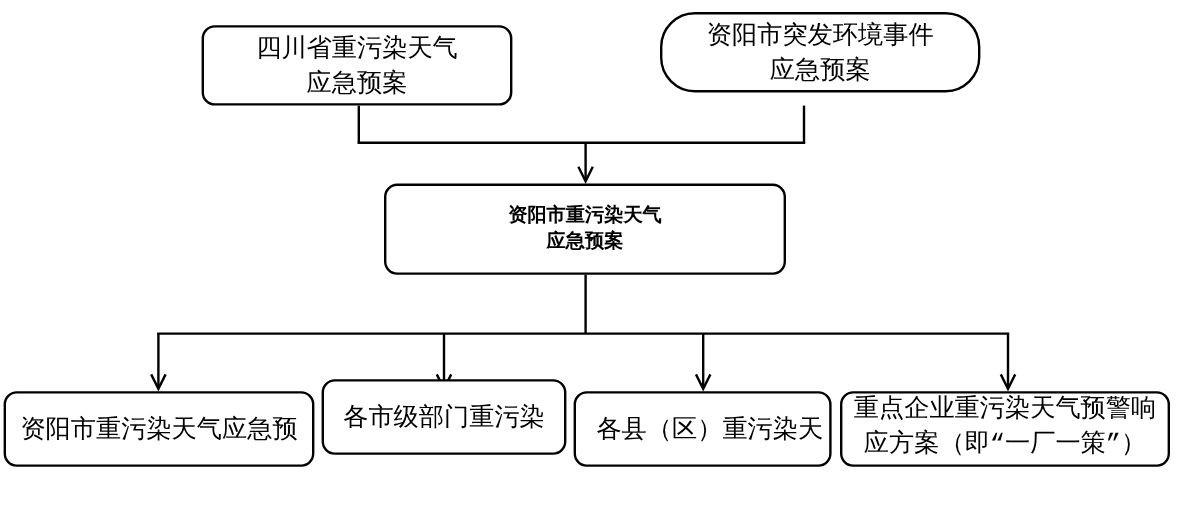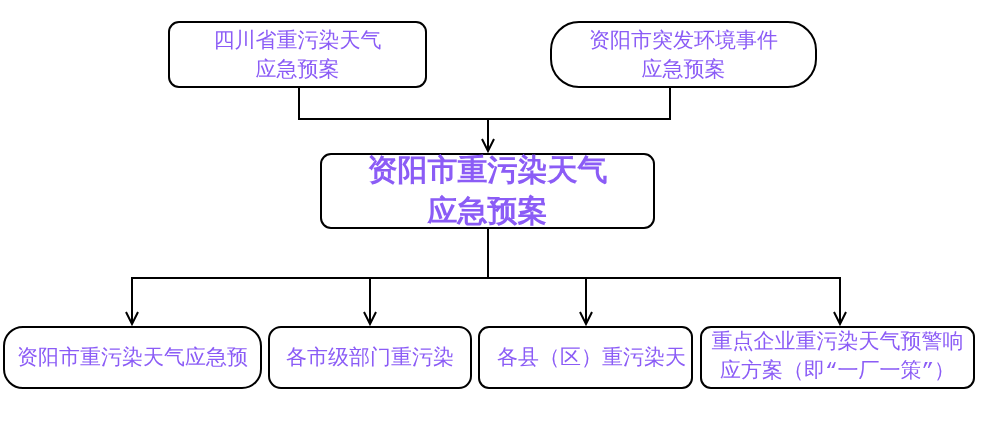--- a/index.html
+++ b/index.html
@@ -6,21 +6,21 @@
     margin: 0;
     padding: 0;
     background: #ffffff;
   }
   #stage {
     position: relative;
     width: 987px;
     height: 397px;
     background: #ffffff;
     font-family: "Liberation Serif", "DejaVu Serif", serif;
-    color: #8b5cf6;
+    color: #000000;
     overflow: hidden;
   }
   #connectors {
     position: absolute;
     left: 0;
     top: 0;
     width: 987px;
     height: 437px;
   }
   .node {
@@ -33,31 +33,31 @@
     flex-direction: column;
     align-items: center;
     justify-content: center;
     text-align: center;
     font-size: 21px;
     line-height: 1.36;
     white-space: nowrap;
   }
   .node.bold {
     font-weight: bold;
-    font-size: 30px;
+    font-size: 16px;
     font-family: Liberation Serif, serif;
   }
   
   #node-top-left   { left: 168px; top: 21px;  width: 259px; height: 67px; }
-  #node-top-right  { left: 550px; top: 21px;  width: 267px; height: 67px; border-radius: 29px; }
+  #node-top-right  { left: 550px; top: 10px;  width: 267px; height: 67px; border-radius: 29px; }
   
   #node-center     { left: 320px; top: 153px; width: 335px; height: 76px; }
   
-  #node-bottom1    { left: 3px;   top: 326px; width: 259px; height: 63px; border-radius: 20px; }
-  #node-bottom2    { left: 268px; top: 326px; width: 204px; height: 63px; border-radius: 13px; }
+  #node-bottom1    { left: 3px;   top: 326px; width: 259px; height: 63px; }
+  #node-bottom2    { left: 268px; top: 316px; width: 204px; height: 63px; }
   #node-bottom3    { left: 478px; top: 326px; width: 215px; height: 63px; padding-left: 12px; }
   #node-bottom4    { left: 700px; top: 326px; width: 275px; height: 63px; font-family: Liberation Mono, monospace; }
 </style>
 </head>
 <body>
 
 <div id="stage">
 
   <svg id="connectors" viewBox="0 0 987 437" xmlns="http://www.w3.org/2000/svg">
 

